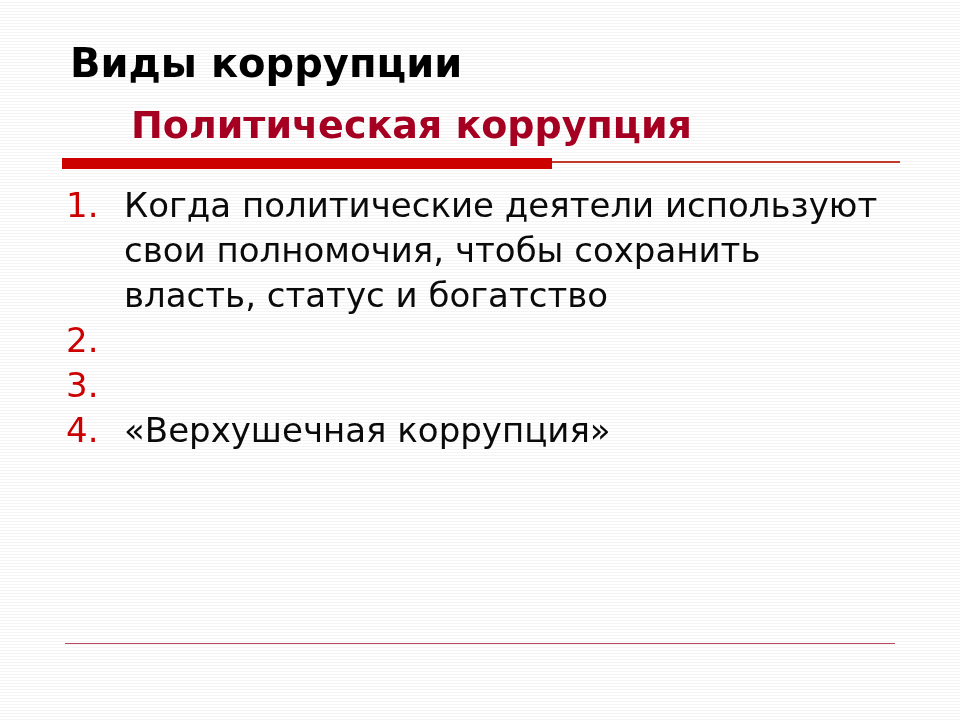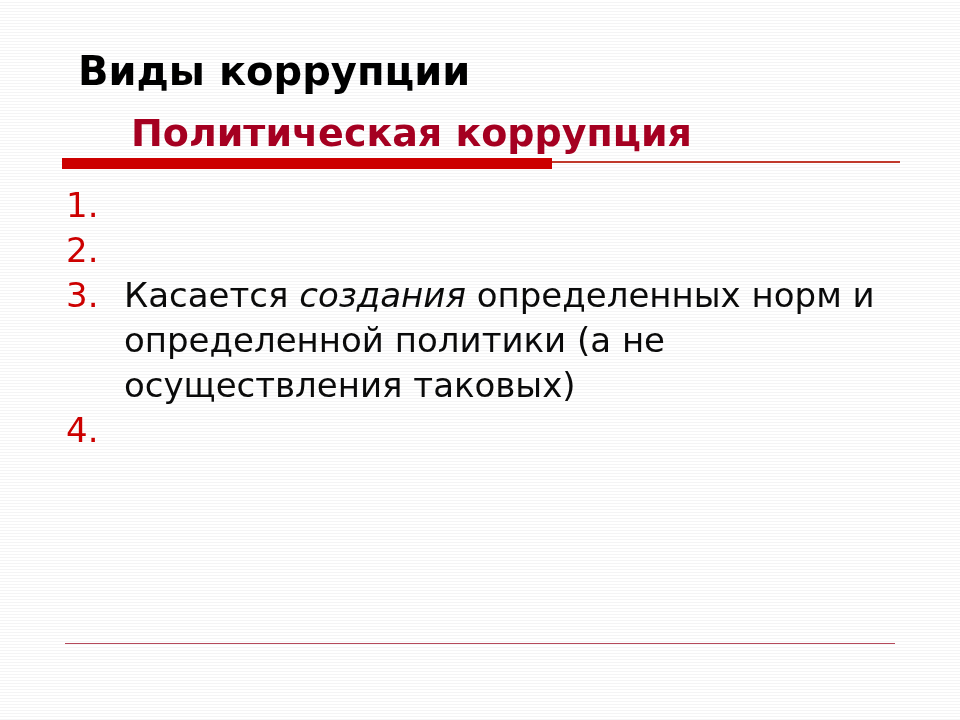--- a/index.html
+++ b/index.html
@@ -31,21 +31,21 @@
   }
 
   
   .title-block {
     position: absolute;
     left: 0;
     top: 38px;
     width: 960px;
   }
   .title-main {
-    margin: 8px;
+    margin: 0;
     padding: 0 0 0 70px;
     font-size: 40px;
     line-height: 50px;
     font-weight: bold;
     color: #000000;
     letter-spacing: 0px;
     white-space: nowrap;
   }
   .title-sub {
     margin: 11px;
@@ -139,30 +139,31 @@
     <div class="divider-thick"></div>
     <div class="divider-thin"></div>
   </div>
 
   <div class="rule-above"></div>
 
   <ol class="list" style="list-style:none;margin:0;padding:0;">
 
     <li class="list-item">
       <span class="item-number">1.</span>
+      <span class="item-text"><span>Когда политические деятели используют свои полномочия, чтобы сохранить власть, статус и богатство</span><em></em><span></span></span>
     </li>
 
     <li class="list-item">
       <span class="item-number">2.</span>
     </li>
 
     <li class="list-item">
       <span class="item-number">3.</span>
-      <span class="item-text"><span>Касается </span><em>создания</em><span> определенных норм и определенной политики (а не осуществления таковых)</span></span>
     </li>
 
     <li class="list-item">
       <span class="item-number">4.</span>
+      <span class="item-text"><span>«Верхушечная коррупция»</span><em></em><span></span></span>
     </li>
 
   </ol>
 
 </div>
 
 </body></html>

